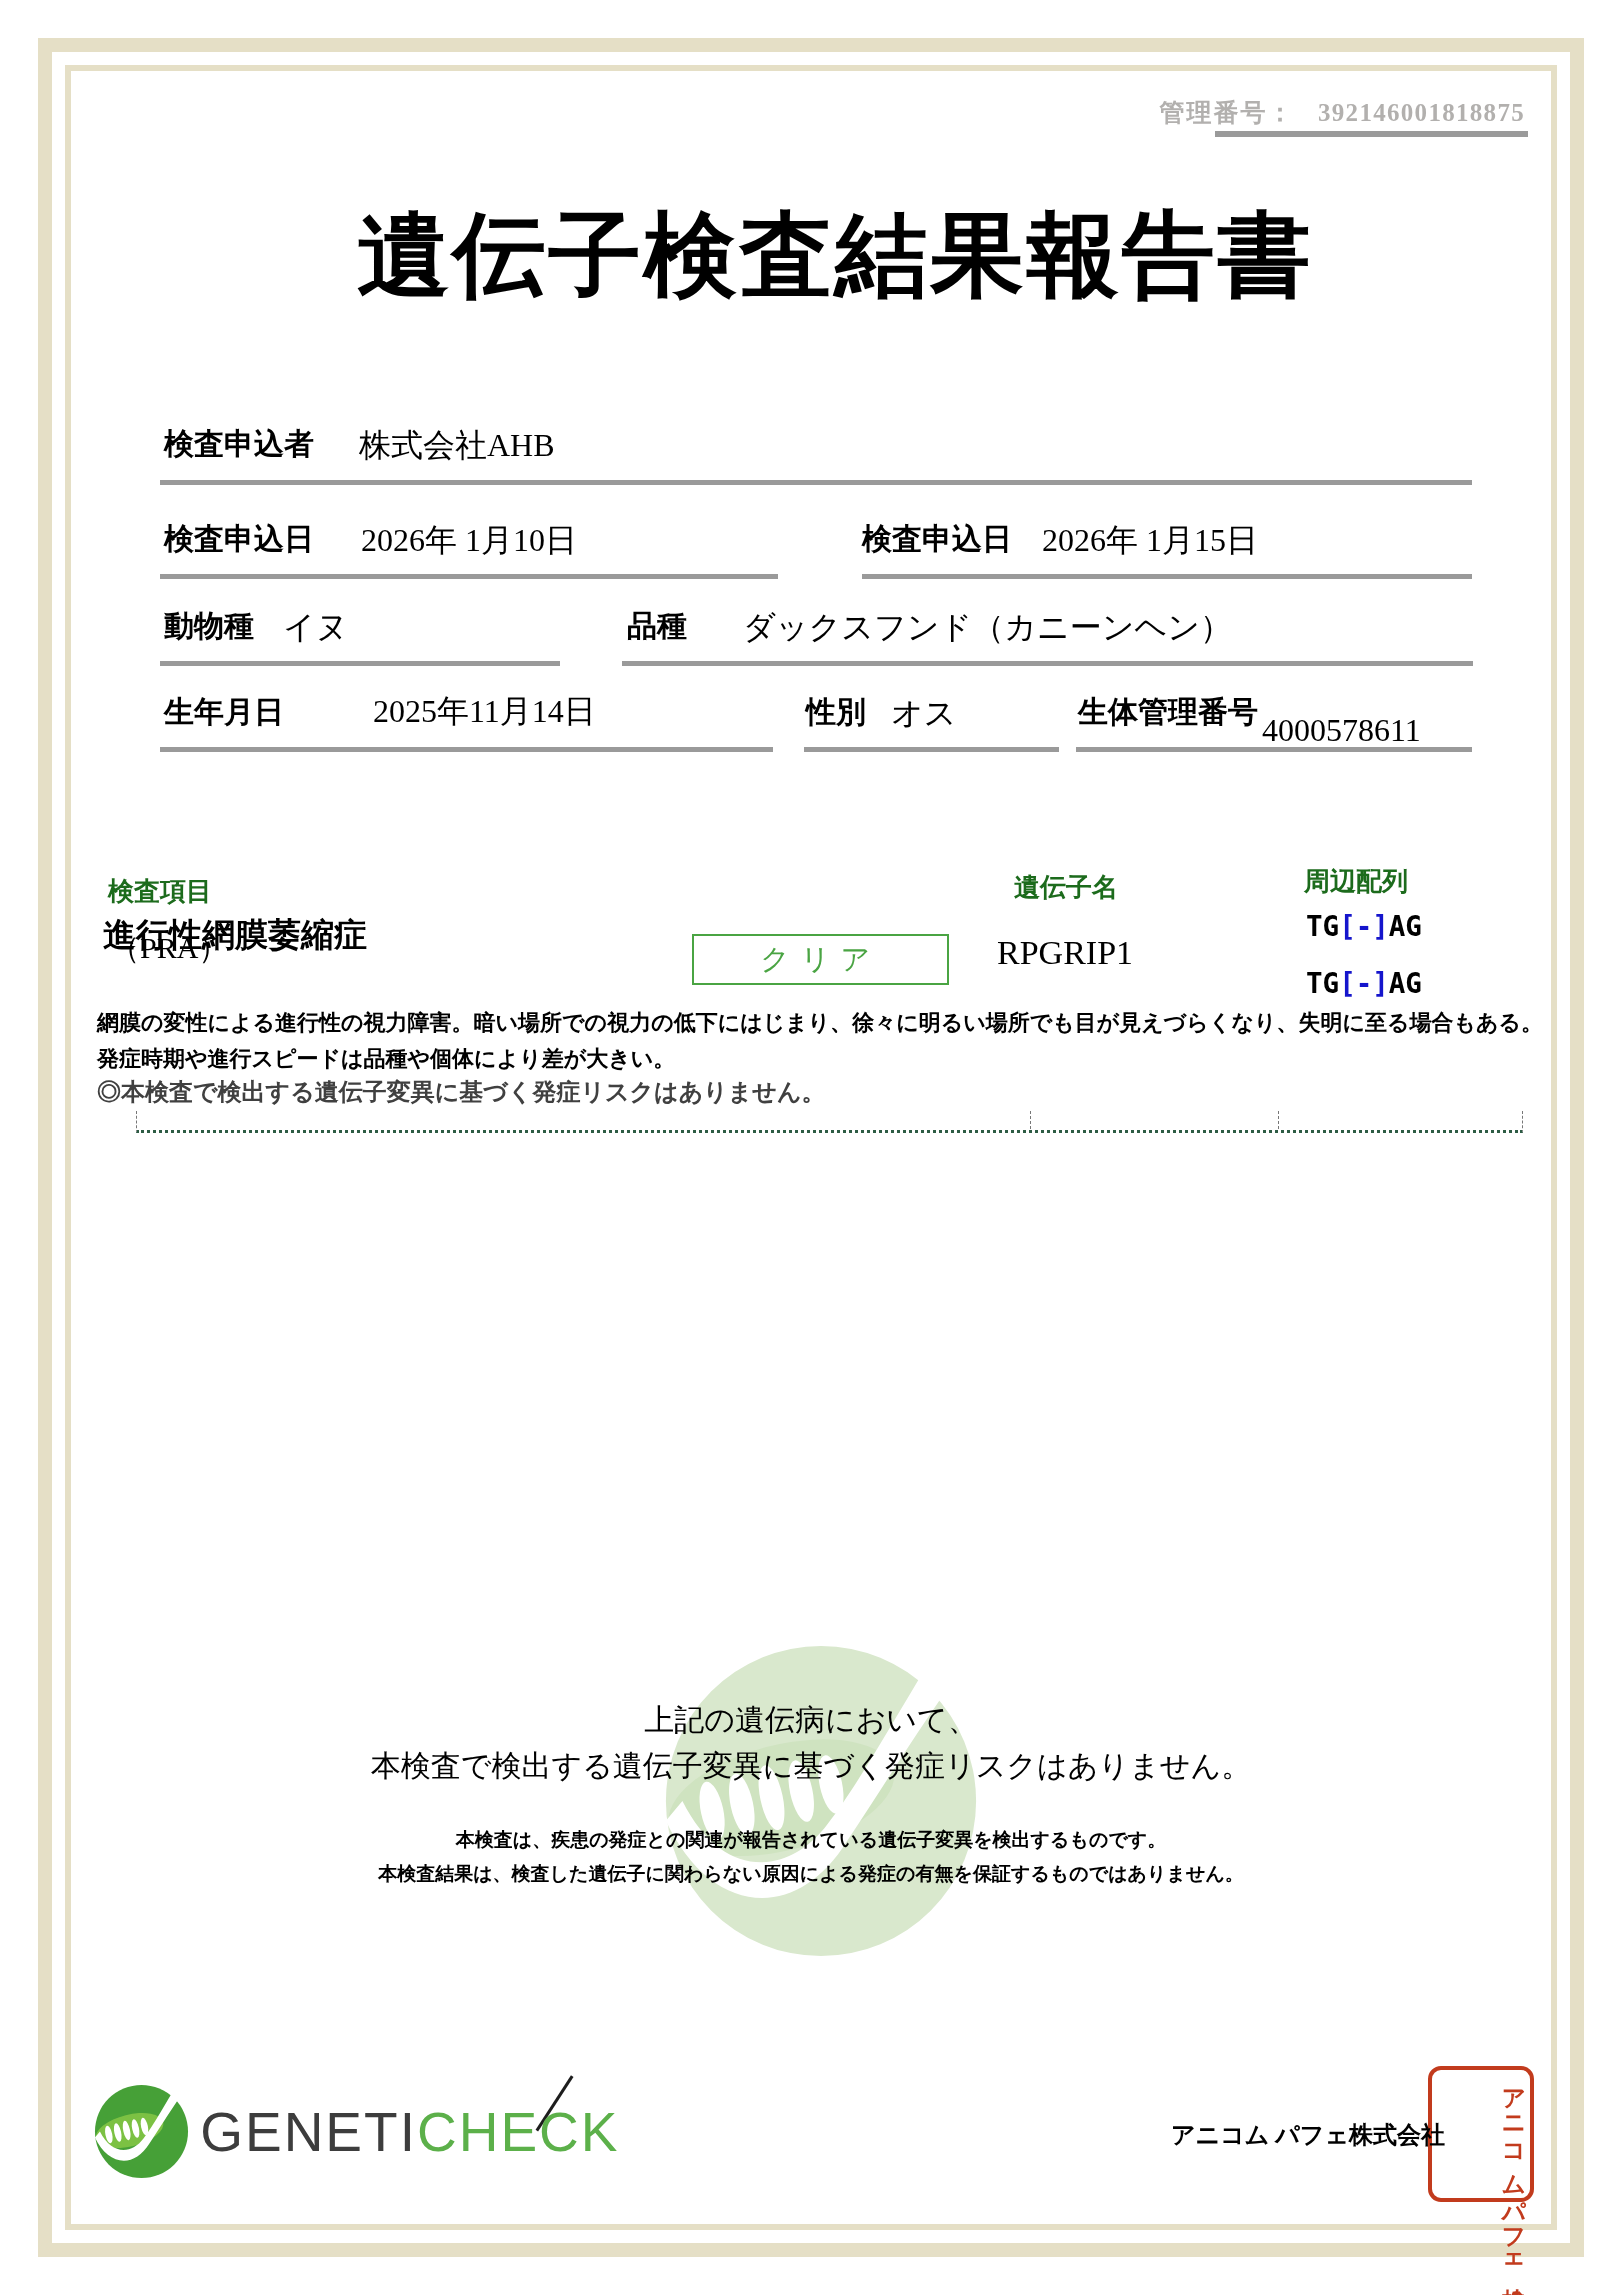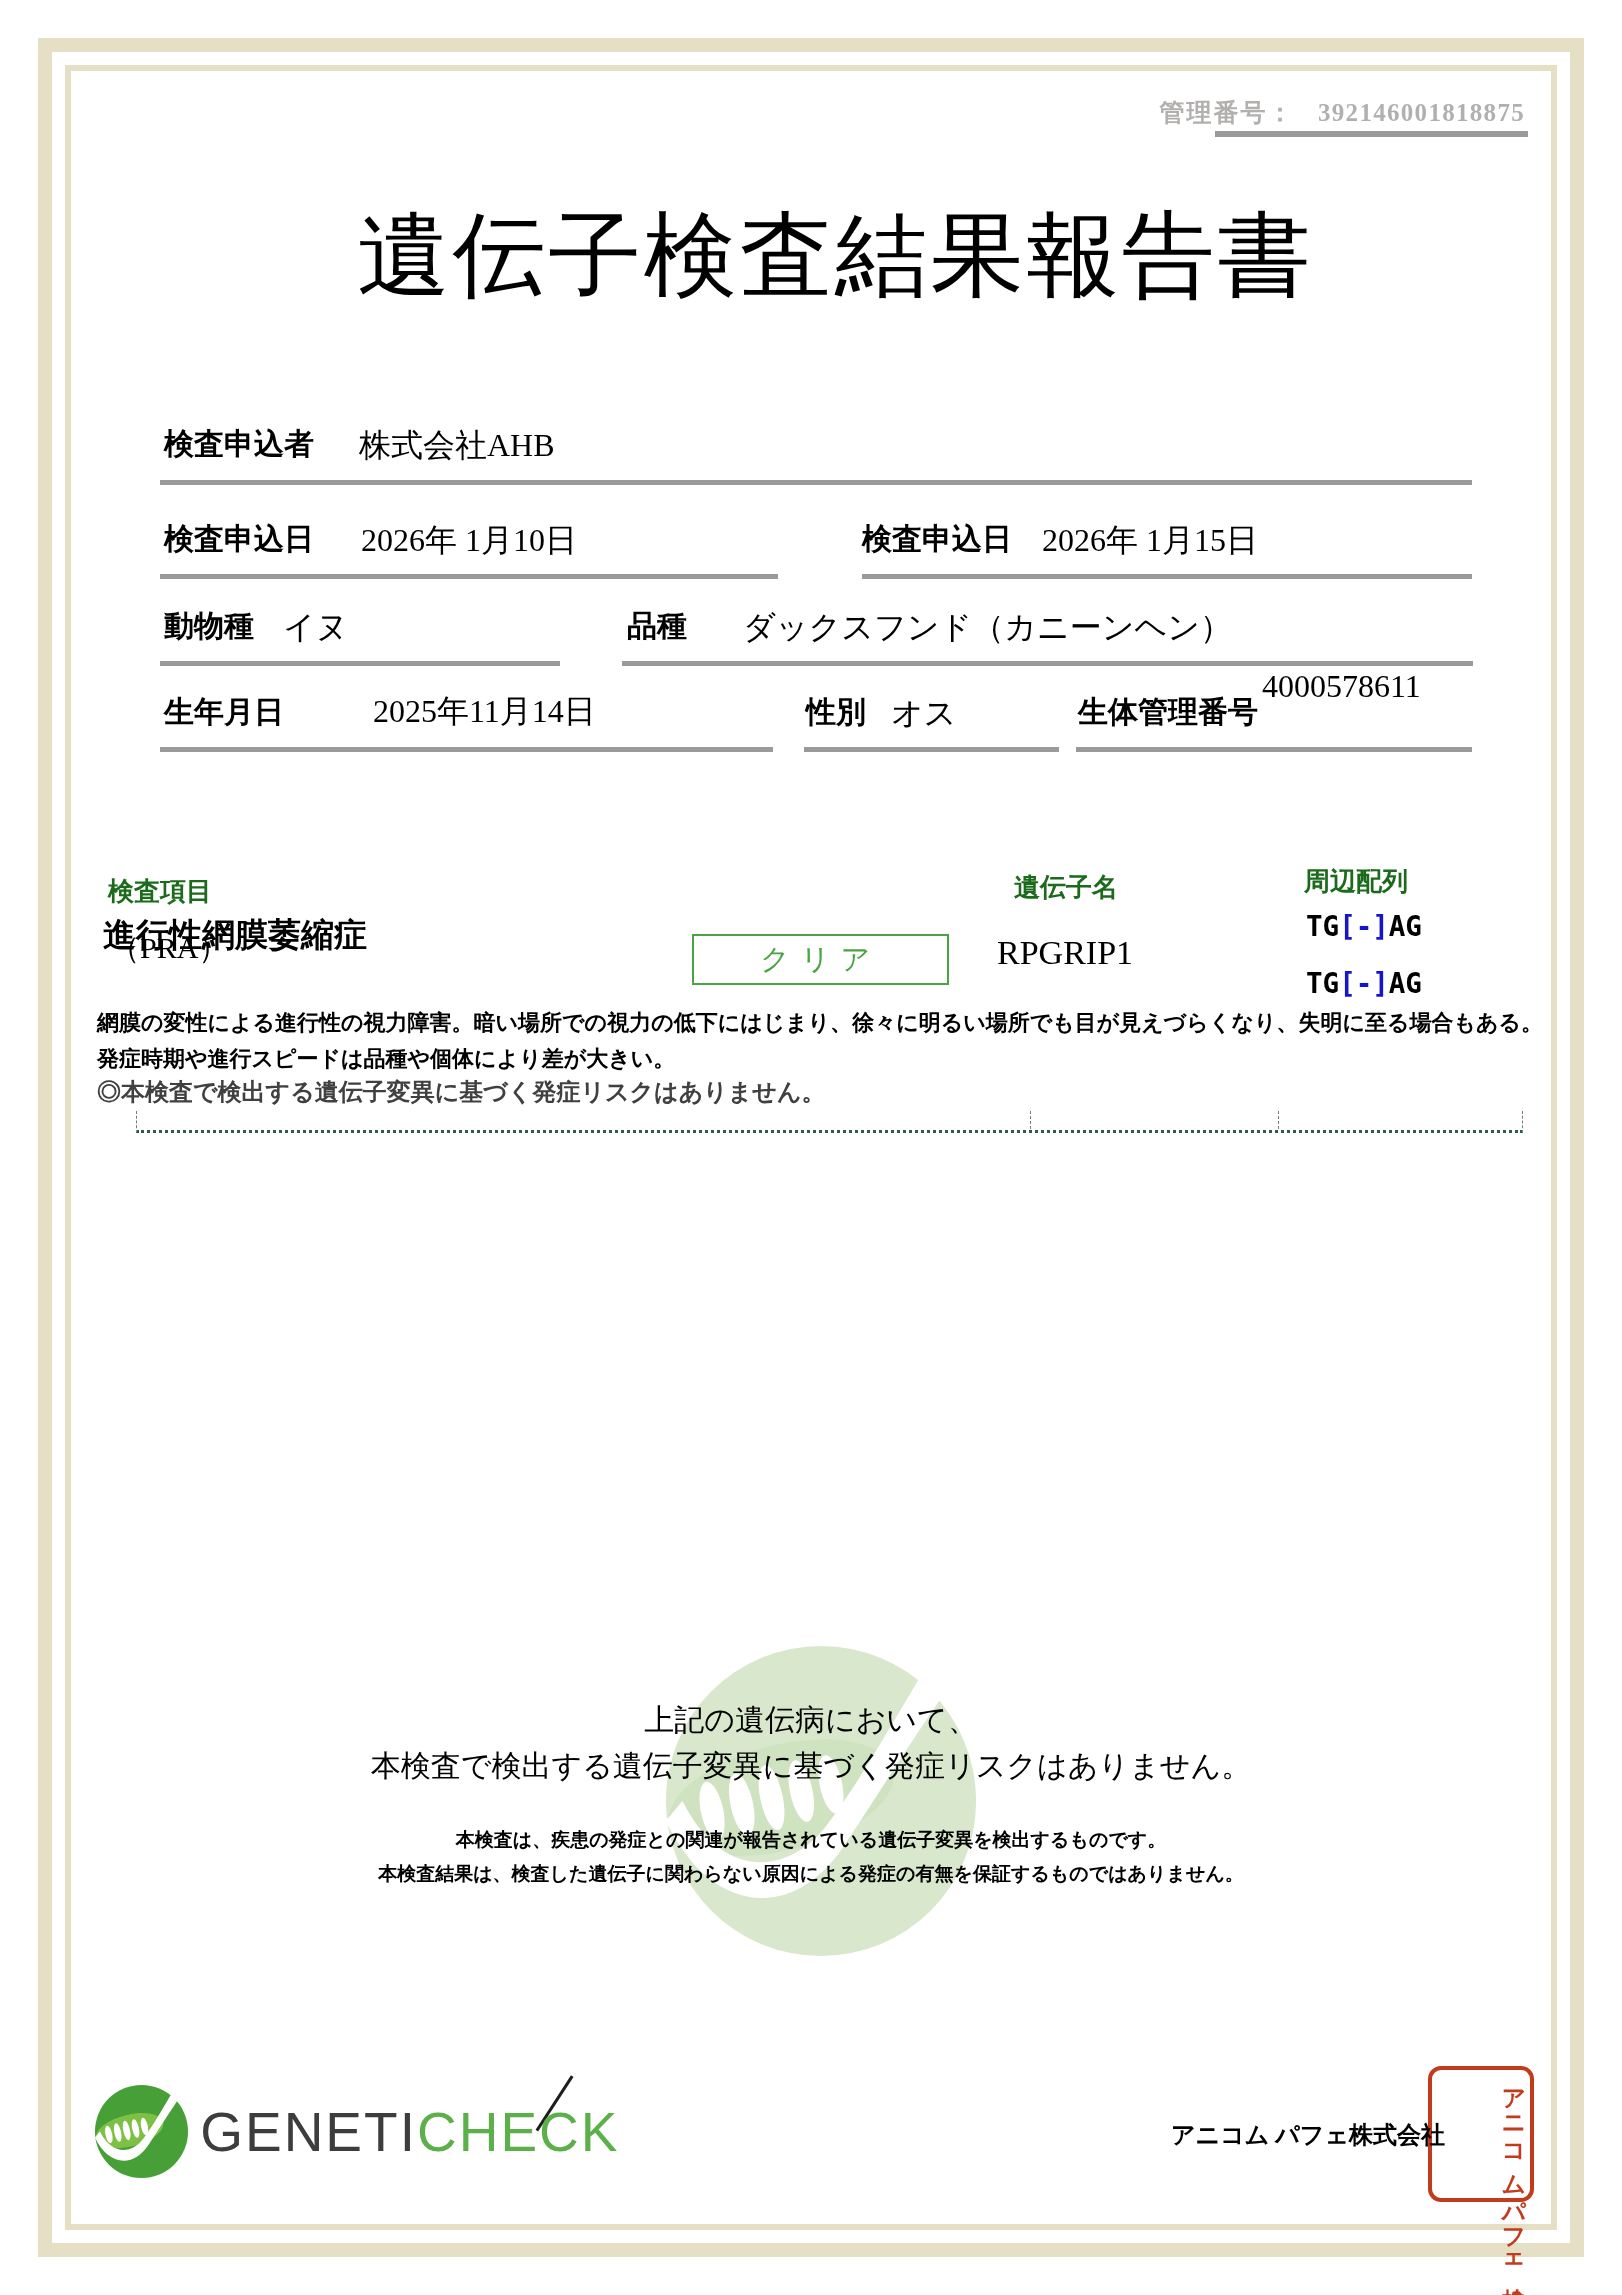--- a/index.html
+++ b/index.html
@@ -14,21 +14,21 @@
   .frame-inner { position:absolute; left:65px; top:65px; right:65px; bottom:65px;
     border:6.5px solid #e5dfc6; pointer-events:none; }
 
   
   .mgmt { position:absolute; top:96px; right:97px; font-size:25px; color:#b2b0ae;
     letter-spacing:2px; font-weight:600; }
   .mgmt .num { margin-left:23.6px; letter-spacing:1.3px; }
   .mgmt-line { position:absolute; top:131px; left:1215px; width:313px; height:5.9px; background:#9a9a9a; }
 
   .title { position:absolute; top:193px; left:0; width:100%; text-align:center;
-    font-size:93px; font-weight:400; letter-spacing:2.6px;padding-left:48px; }
+    font-size:93px; font-weight:700; letter-spacing:2.6px;padding-left:48px; }
 
   
   .lbl { position:absolute; font-size:30px; font-weight:700; white-space:nowrap; }
   .val { position:absolute; font-size:32px; font-weight:500; white-space:nowrap; }
   .uline { position:absolute; height:4.6px; background:#9a9a9a; }
 
   
   .green-h { position:absolute; font-size:26px; font-weight:700; color:#1c6b1c; white-space:nowrap; }
   .disease { position:absolute; left:103px; top:913px; font-size:33px; font-weight:700; }
   .disease-abbr { position:absolute; left:110px; top:928px; font-size:30px; font-weight:400; }
@@ -124,21 +124,21 @@
   <div class="val" style="left:743px; top:606px;">ダックスフンド（カニーンヘン）</div>
   <div class="uline" style="left:622px; top:661px; width:851px;"></div>
 
   <div class="lbl" style="left:164px; top:692px;">生年月日</div>
   <div class="val" style="left:373px; top:690px;">2025年11月14日</div>
   <div class="uline" style="left:160px; top:747px; width:613px;"></div>
   <div class="lbl" style="left:806px; top:692px;">性別</div>
   <div class="val" style="left:891px; top:692px;">オス</div>
   <div class="uline" style="left:804px; top:747px; width:255px;"></div>
   <div class="lbl" style="left:1078px; top:692px;">生体管理番号</div>
-  <div class="val" style="left:1262px; top:668px;">4000578611</div>
+  <div class="val" style="left:1262px; top:712px;">4000578611</div>
   <div class="uline" style="left:1076px; top:747px; width:396px;"></div>
 
   <div class="green-h" style="left:108px; top:874px;">検査項目</div>
   <div class="disease">進行性網膜萎縮症</div>
   <div class="disease-abbr">（PRA）</div>
   <div class="result-box">クリア</div>
   <div class="green-h" style="left:1014px; top:870px;">遺伝子名</div>
   <div class="gene-name">RPGRIP1</div>
   <div class="green-h" style="left:1304px; top:864px;">周辺配列</div>
   <div class="seq" style="top:910px;">

